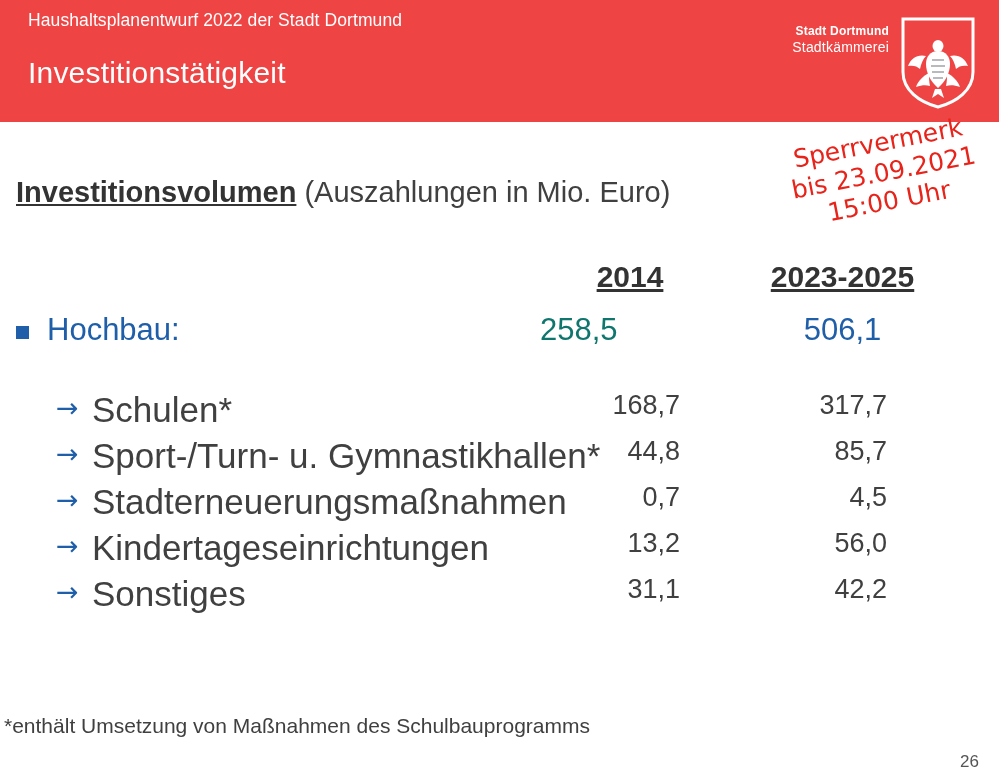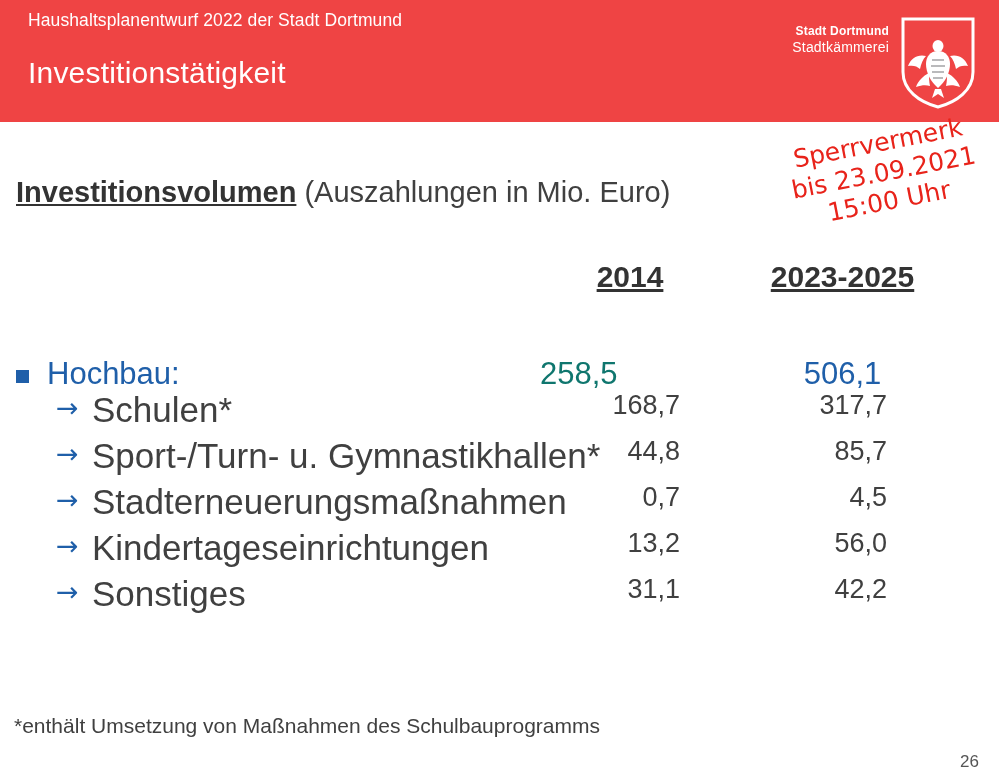--- a/index.html
+++ b/index.html
@@ -129,21 +129,20 @@
   .col-head.c2022 { left: 540px; width: 180px; }
   .col-head.c2325 { left: 735px; width: 215px; }
 
   
   .main-row {
     position: absolute;
     top: 190px;
     left: 0;
     width: 829px;
     height: 48px;
-    margin-top: 44px;
   }
   .bullet-square {
     position: absolute;
     left: 16px;
     top: 14px;
     width: 13px;
     height: 13px;
     background: #1f5fa9;
   }
   .main-label {
@@ -213,21 +212,21 @@
     left: 735px;
     width: 152px;
     top: 0;
     text-align: right;
     font-size: 27px;
     color: #404040;
   }
 
   .footnote {
     position: absolute;
-    left: 14px;
+    left: 4px;
     top: 592px;
     font-size: 21px;
     color: #404040;
   }
   .page-number {
     position: absolute;
     right: 20px;
     top: 630px;
     font-size: 17px;
     color: #555555;

